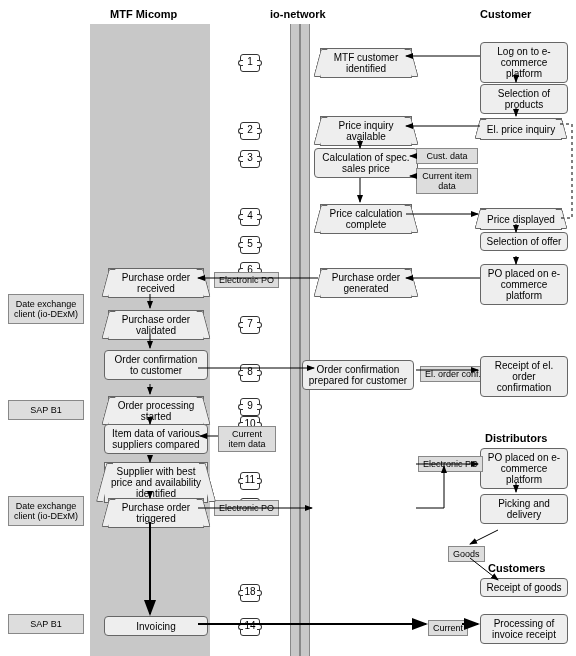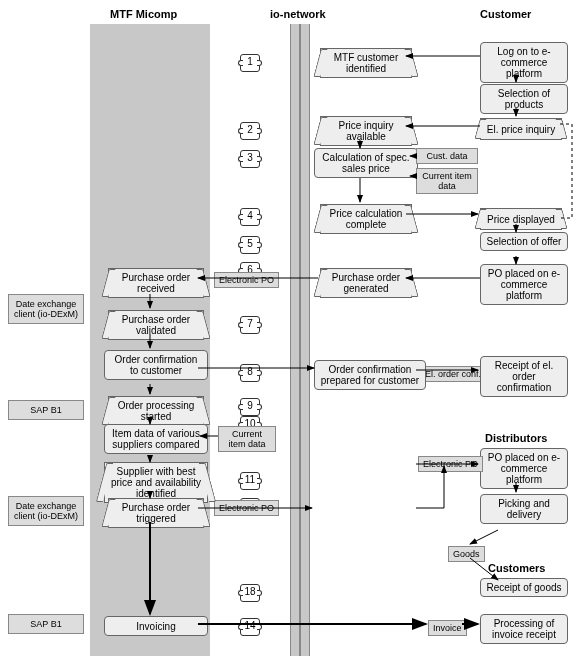--- a/index.html
+++ b/index.html
@@ -69,27 +69,27 @@
 <div class="node rect" style="left:480px;top:578px;width:76px">Receipt of goods</div>
 <div class="node rect" style="left:480px;top:614px;width:76px">Processing of invoice receipt</div>
 
 <div class="node event" style="left:320px;top:48px;width:80px">MTF customer identified</div>
 <div class="node event" style="left:320px;top:116px;width:80px">Price inquiry available</div>
 <div class="node rect" style="left:314px;top:148px;width:92px">Calculation of spec. sales price</div>
 <div class="chip" style="left:416px;top:148px;width:52px">Cust. data</div>
 <div class="chip" style="left:416px;top:168px;width:52px">Current item data</div>
 <div class="node event" style="left:320px;top:268px;width:80px">Purchase order generated</div>
 <div class="node event" style="left:320px;top:204px;width:80px">Price calculation complete</div>
-<div class="node rect" style="left:314px;top:360px;width:100px">Order confirmation prepared for customer</div>
+<div class="node rect" style="left:302px;top:360px;width:100px">Order confirmation prepared for customer</div>
 
 <div class="chip" style="left:214px;top:272px">Electronic PO</div>
 <div class="chip" style="left:218px;top:426px;width:48px">Current item data</div>
 <div class="chip" style="left:214px;top:500px">Electronic PO</div>
 <div class="chip" style="left:418px;top:456px">Electronic PO</div>
-<div class="chip" style="left:428px;top:620px">Invoice</div>
+<div class="chip" style="left:428px;top:620px">Current</div>
 
 <div class="node event" style="left:108px;top:268px;width:84px">Purchase order received</div>
 <div class="node event" style="left:108px;top:310px;width:84px">Purchase order validated</div>
 <div class="node rect" style="left:104px;top:350px;width:92px">Order confirmation to customer</div>
 <div class="node event" style="left:108px;top:396px;width:84px">Order processing started</div>
 <div class="node rect" style="left:104px;top:424px;width:92px">Item data of various suppliers compared</div>
 <div class="node event" style="left:104px;top:462px;width:92px">Supplier with best price and availability identified</div>
 <div class="node event" style="left:108px;top:498px;width:84px">Purchase order triggered</div>
 <div class="node rect" style="left:104px;top:616px;width:92px;height:12px">Invoicing</div>
 

